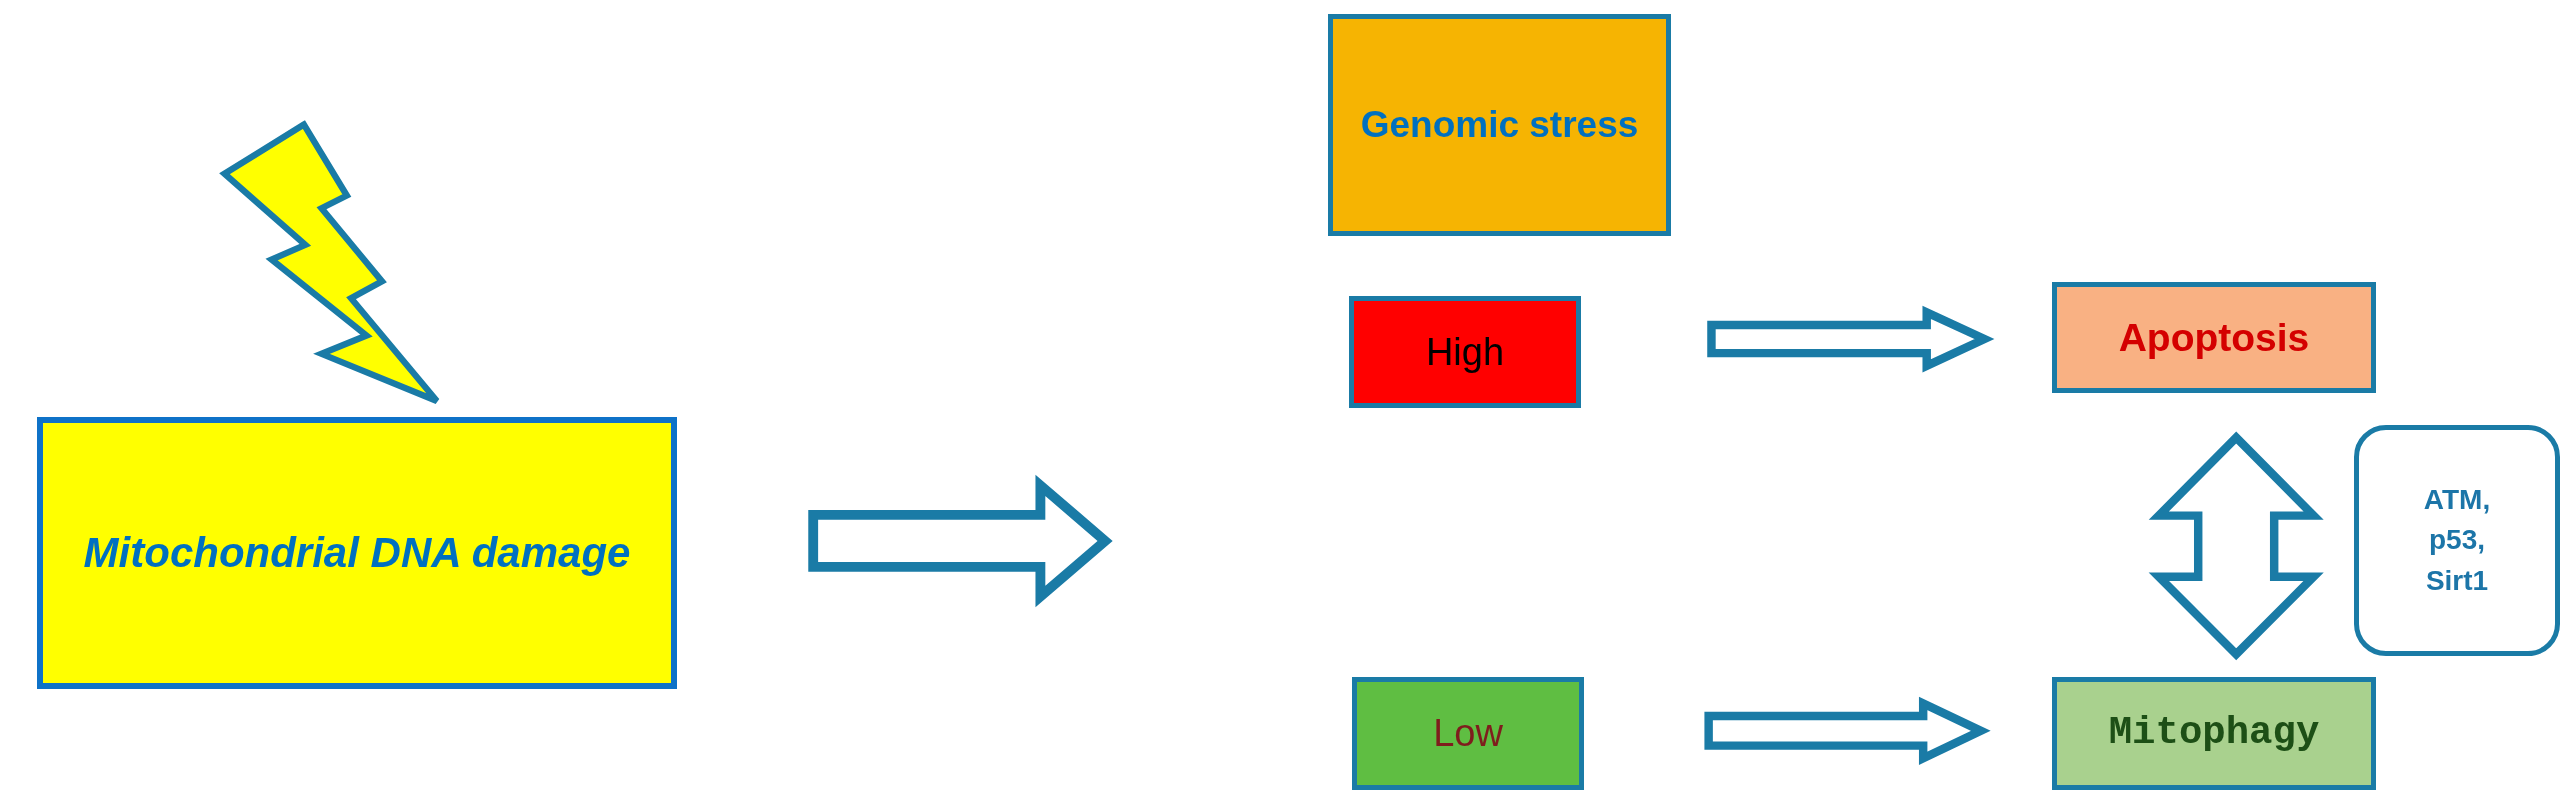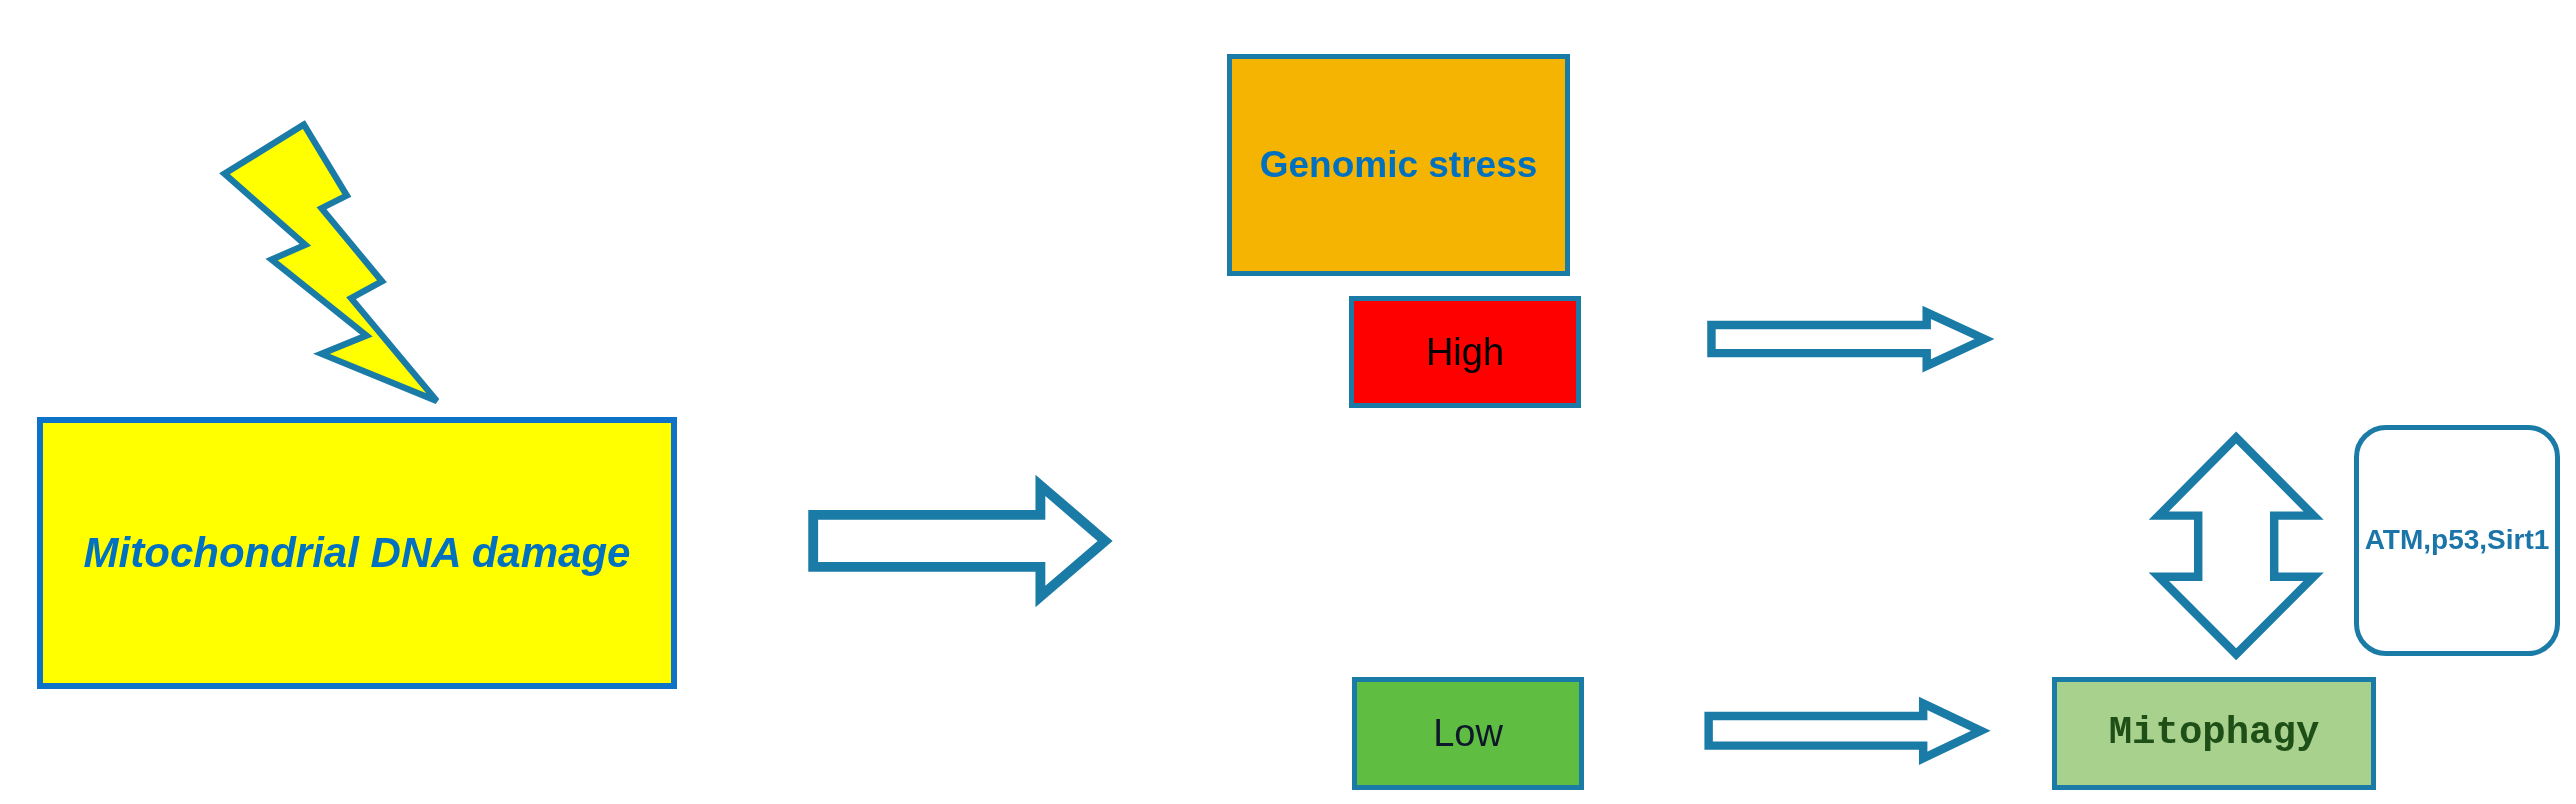--- a/index.html
+++ b/index.html
@@ -34,46 +34,45 @@
     border: 6.3px solid #0E72C8;
     color: #0070C0;
     font-weight: bold;
     font-size: 42px;
     padding: 0 28px;
     font-style: italic;
   }
 
   
   #genomic-stress-box {
-    left: 1227px; top: 14px; width: 343px; height: 222px;
+    left: 1328px; top: 14px; width: 343px; height: 222px;
     background: #F6B402;
     border: 5px solid #1A7BA6;
     color: #0070C0;
     font-weight: bold;
     font-size: 37px;
     padding: 0 14px;
-    margin-top: 40px;
   }
 
   
   #high-box {
     left: 1349px; top: 296px; width: 232px; height: 112px;
     background: #FF0000;
     border: 5.6px solid #1A7BA6;
     color: #000000;
     font-weight: normal;
     font-size: 38px;
   }
 
   
   #low-box {
     left: 1352px; top: 677px; width: 232px; height: 113px;
     background: #5FBE42;
     border: 5.6px solid #1A7BA6;
-    color: #0f172a;
+    color: #7f1d1d;
     font-weight: normal;
     font-size: 38px;
   }
 
   
   #apoptosis-box {
     left: 2052px; top: 282px; width: 324px; height: 111px;
     background: #F9B183;
     border: 5.6px solid #1A7BA6;
     color: #D40000;
@@ -94,21 +93,21 @@
 
   
   #regulators-box {
     left: 2354px; top: 425px; width: 206px; height: 231px;
     background: #FFFFFF;
     border: 5px solid #1A7BA6;
     border-radius: 32px;
     color: #1C75A8;
     font-weight: bold;
     font-size: 28px;
-    flex-direction: row;
+    flex-direction: column;
     line-height: 1.45;
   }
   #regulators-box span { display: block; }
 
   
   #vector-layer {
     position: absolute;
     left: 0; top: 0;
     width: 2576px; height: 804px;
     pointer-events: none;
@@ -154,20 +153,23 @@
   </div>
 
   <div class="node" id="high-box">
     <span>High</span>
   </div>
 
   <div class="node" id="low-box">
     <span>Low</span>
   </div>
 
+  <div class="node" id="apoptosis-box">
+    <span>Apoptosis</span>
+  </div>
 
   <div class="node" id="mitophagy-box">
     <span>Mitophagy</span>
   </div>
 
   <div class="node" id="regulators-box">
     <span>ATM,</span>
     <span>p53,</span>
     <span>Sirt1</span>
   </div>

